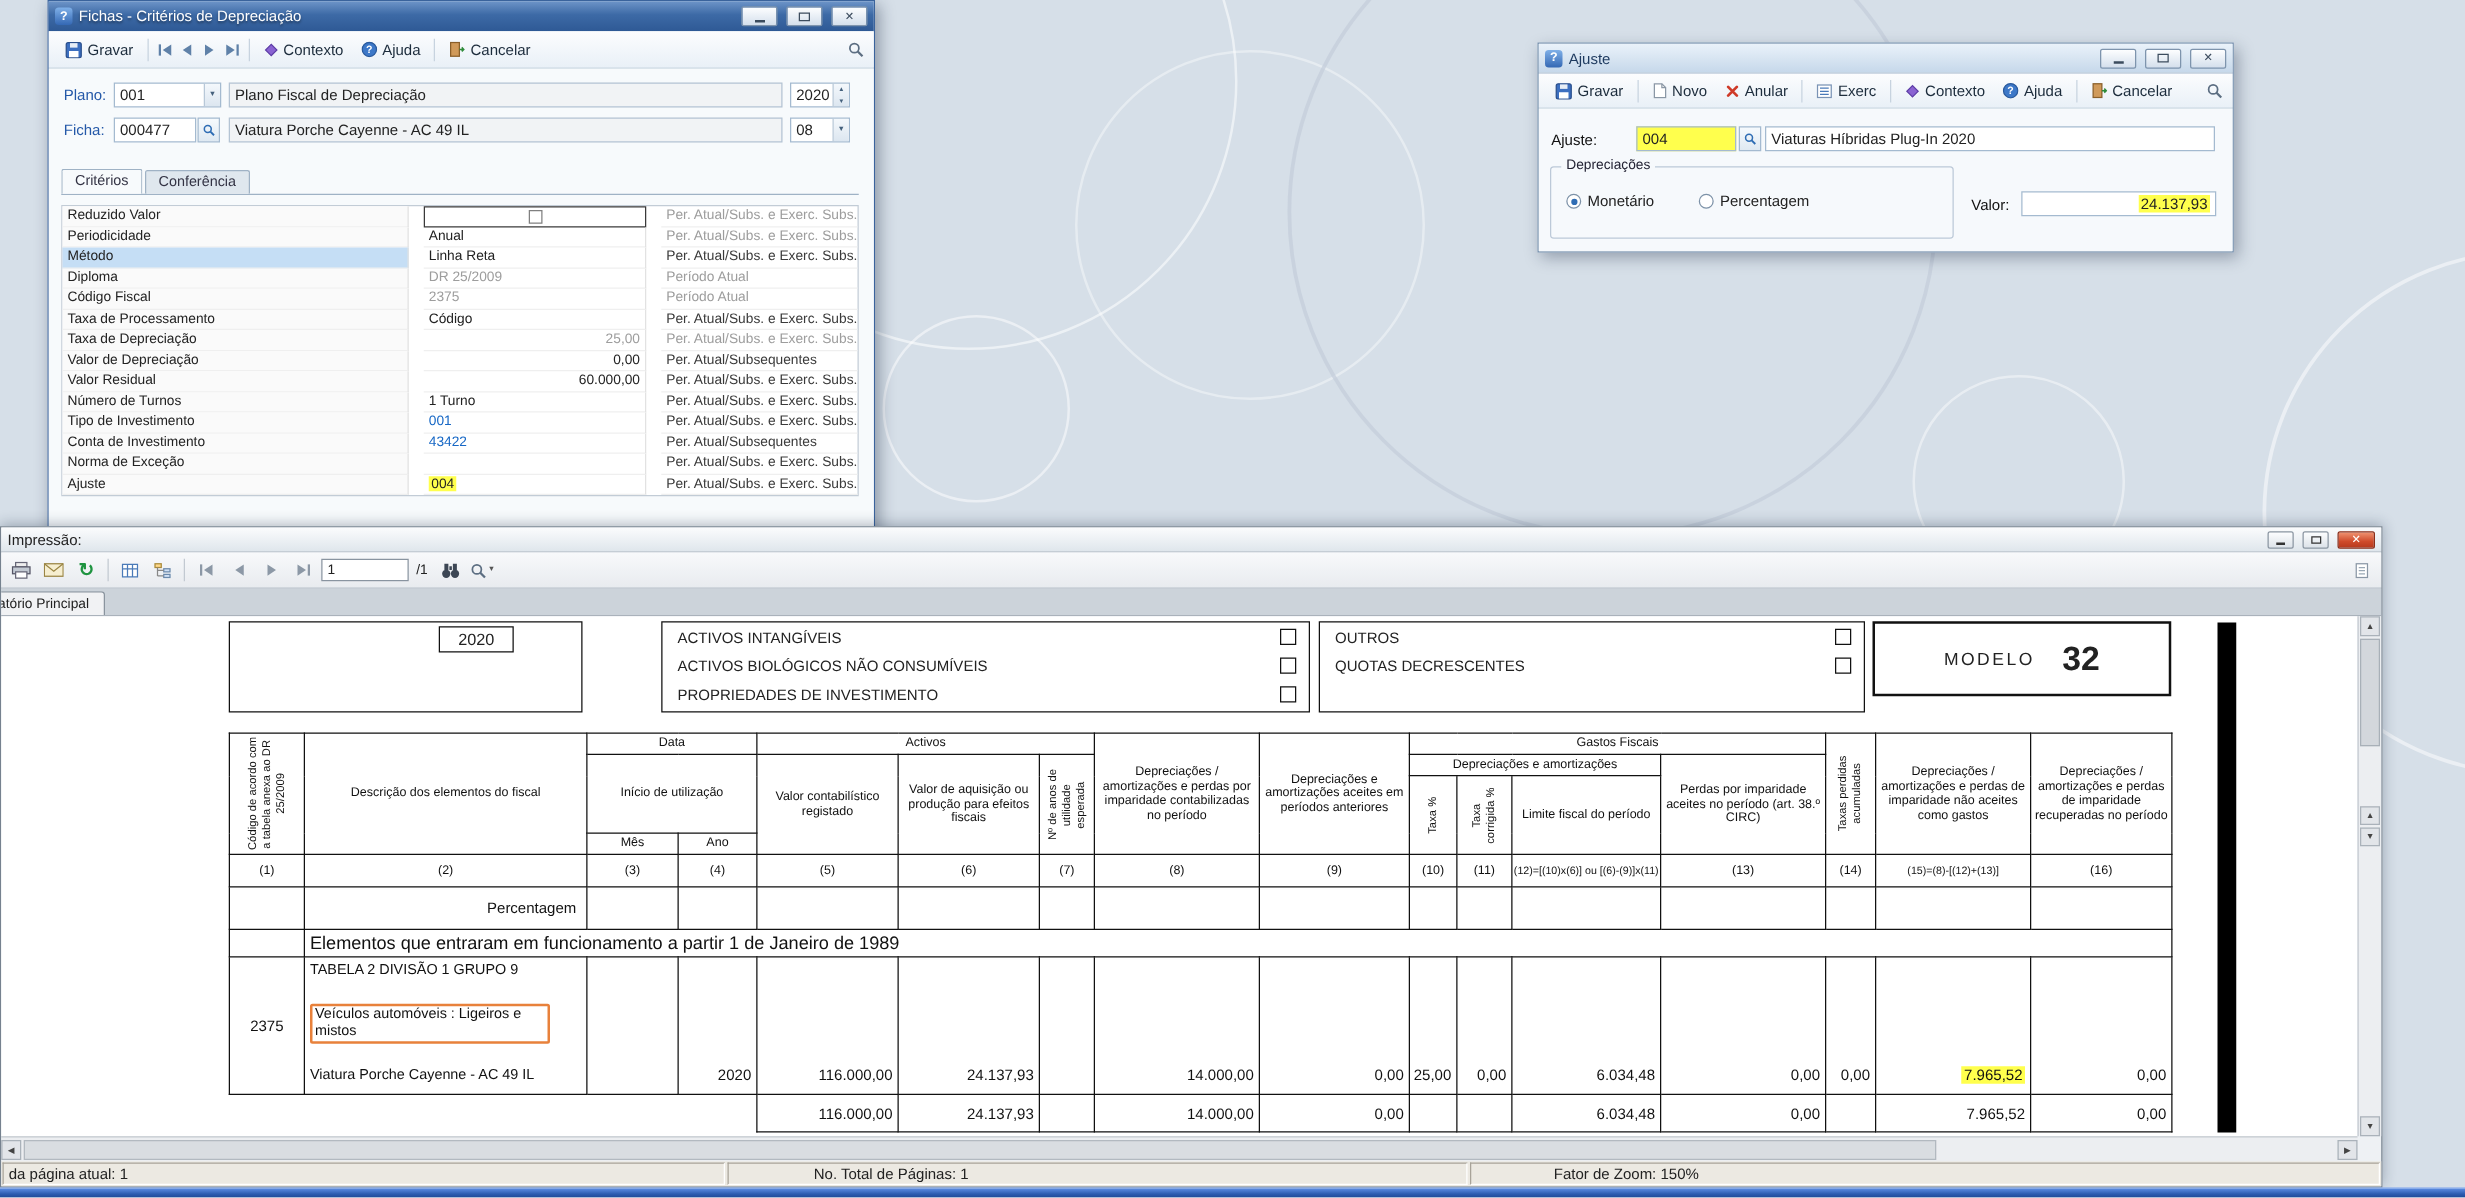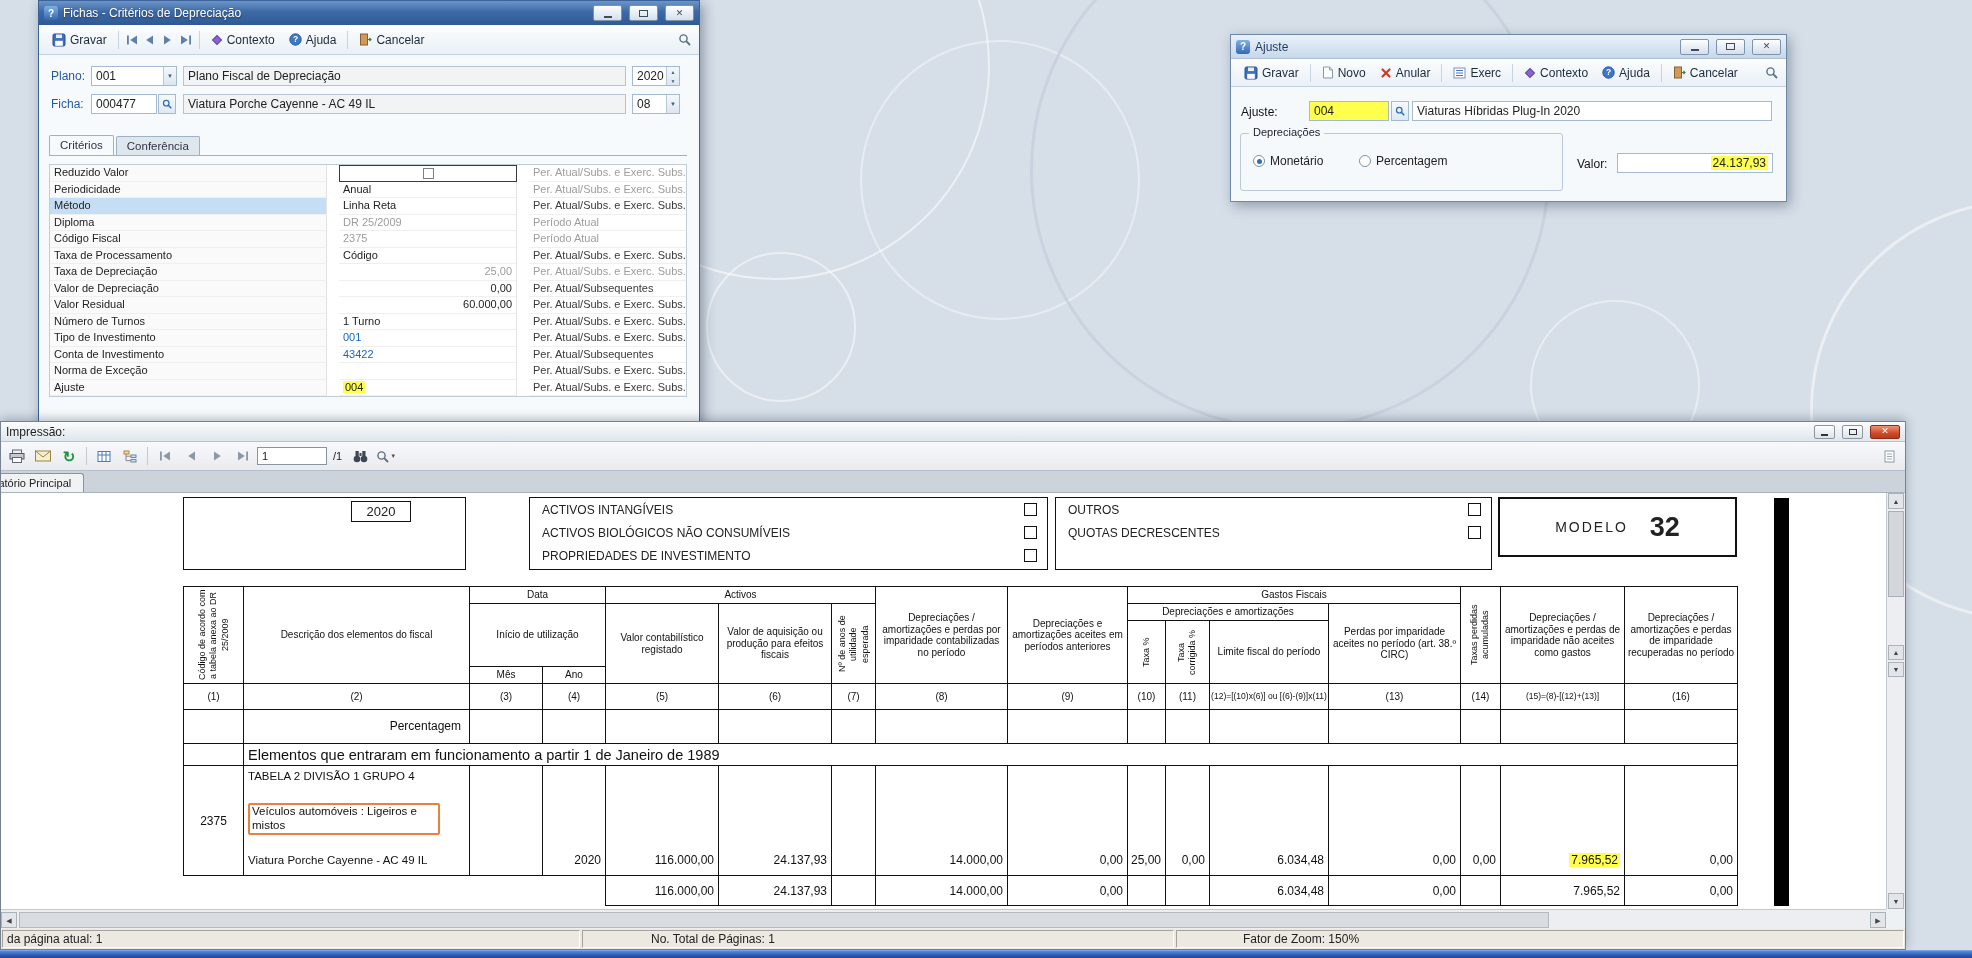--- a/index.html
+++ b/index.html
@@ -695,21 +695,21 @@
             <td></td>
       </tr>
       <tr class="sectionr">
         <td></td>
         <td class="sect" colspan="15">Elementos que entraram em funcionamento a partir 1 de Janeiro de 1989</td>
       </tr>
       <tr class="datarow">
         <td class="code">2375</td>
         <td class="desc-cell">
           <div class="desc-wrap">
-            <div>TABELA 2 DIVISÃO 1 GRUPO 4</div>
+            <div>TABELA 2 DIVISÃO 1 GRUPO 9</div>
             <div class="orange-box"><span>Veículos automóveis : Ligeiros e mistos</span></div>
             <div>Viatura Porche Cayenne - AC 49 IL</div>
           </div>
         </td>
         <td></td>
         <td class="num">2020</td>
         <td class="num">116.000,00</td>
         <td class="num">24.137,93</td>
         <td></td>
         <td class="num">14.000,00</td>

